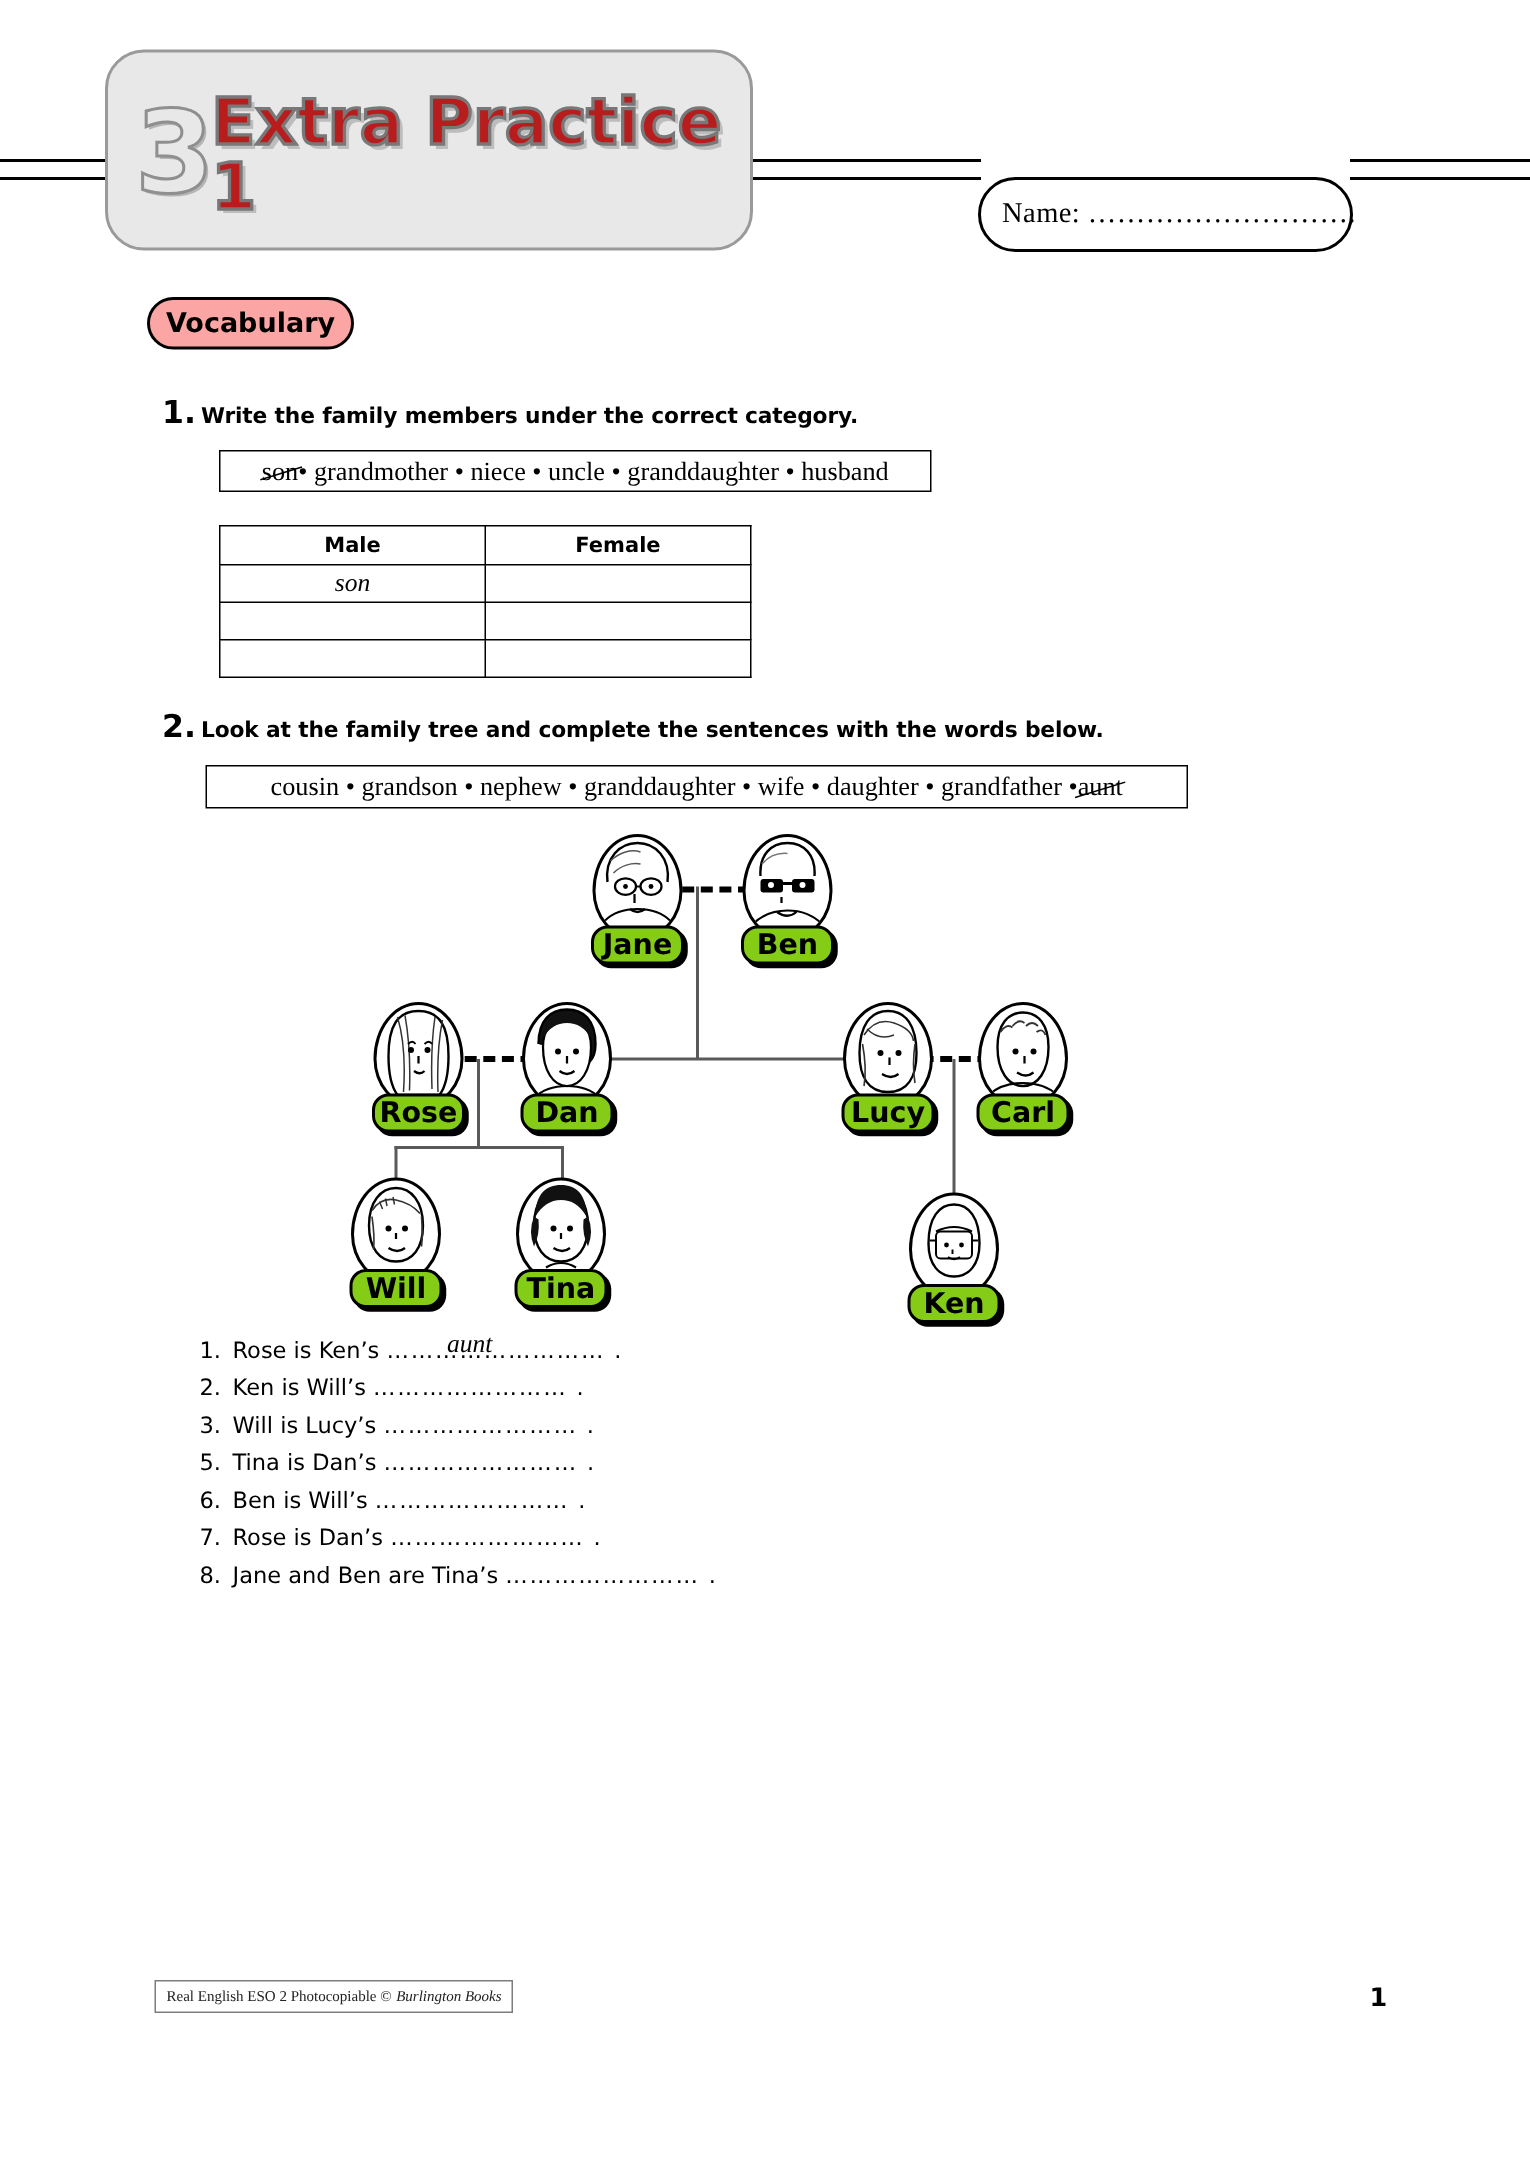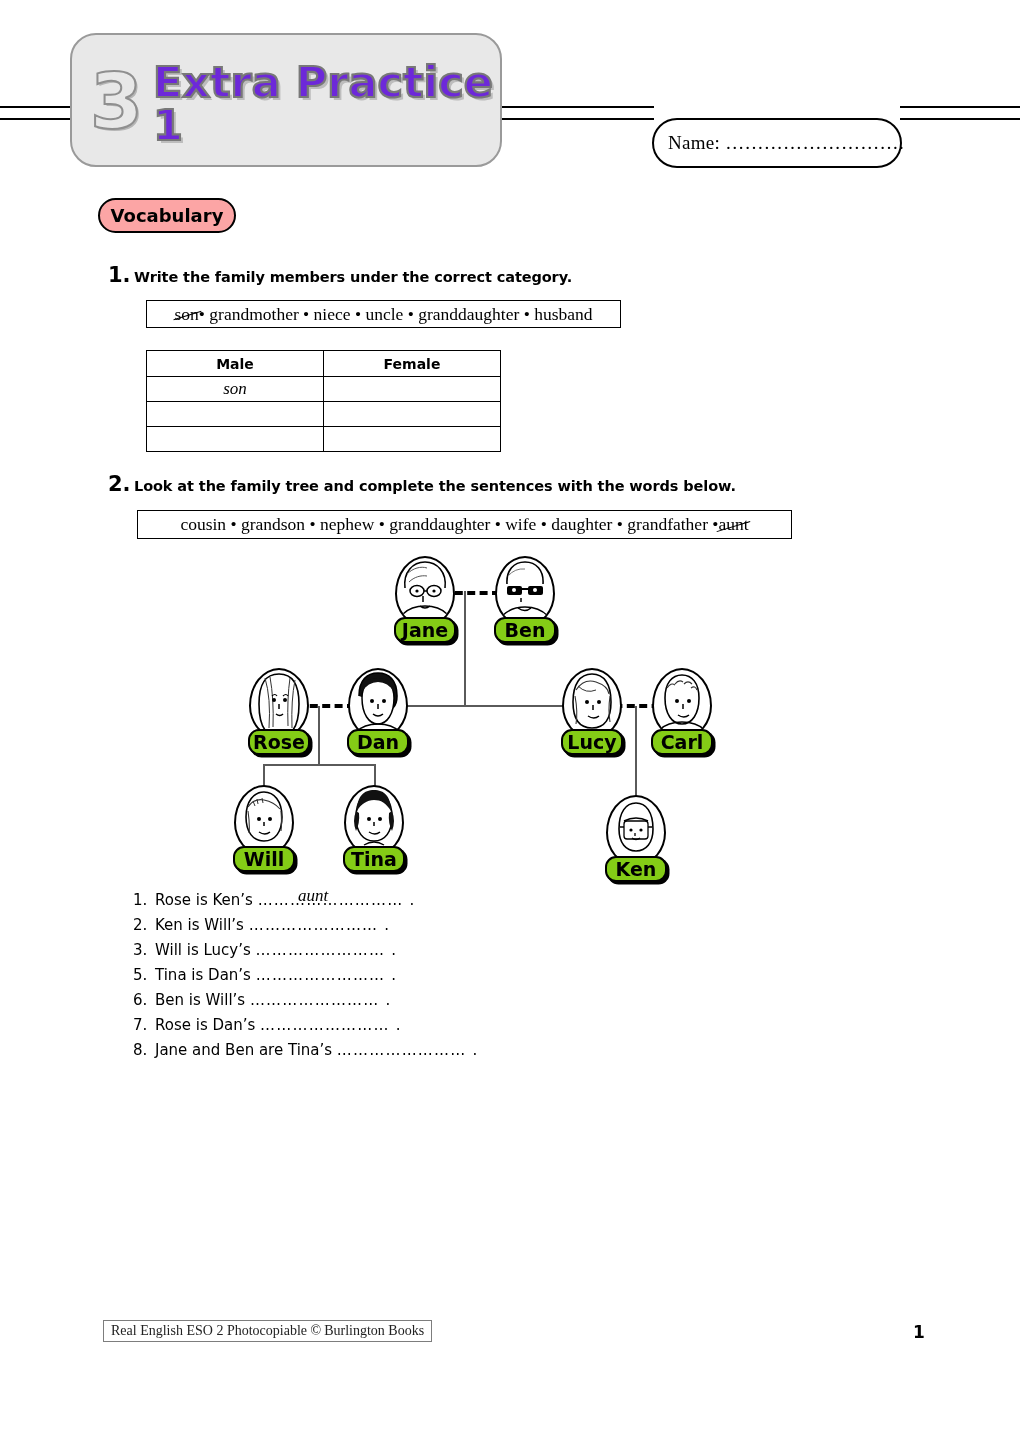--- a/index.html
+++ b/index.html
@@ -24,25 +24,25 @@
     font-size:76px;font-weight:bold;line-height:1;
     color:#e8e8e8;
     -webkit-text-stroke:2px #8f8f8f;
     text-shadow:2px 2px 0 #b5b5b5;
     letter-spacing:-2px;
     transform:translateY(2px);
   }
   #title-text{
     font-family:"DejaVu Sans",sans-serif;
     font-size:43px;font-weight:bold;line-height:1;
-    color:#6d28d9;
+    color:#b91c1c;
     -webkit-text-stroke:2.2px #787878;
     text-shadow:3px 3px 0 #bdbdbd;
     letter-spacing:0px;
-    margin-left:12px;transform:translateY(4px);
+    transform:translateY(4px);
   }
 
   #name-box{
     position:absolute;left:652px;top:86px;width:250px;height:50px;
     border:2.5px solid #000;border-radius:25px;background:#fff;box-sizing:border-box;
     display:flex;align-items:center;padding-left:14px;margin-top:32px;
   }
   #name-label{font-family:"Liberation Serif",serif;font-size:19px;letter-spacing:.3px;white-space:nowrap;}
 
   
@@ -106,23 +106,23 @@
   .answer{
     position:absolute;left:165px;top:-5px;
     font-family:"Liberation Serif",serif;font-style:italic;font-size:17px;background:transparent;
   }
 
   
   #footer-box{
     position:absolute;left:103px;top:1320px;height:22px;padding:0 7px;
     border:1.6px solid #7d7d7d;background:#fff;box-sizing:border-box;
     display:flex;align-items:center;
-    font-family:"Liberation Serif",serif;font-size:14px;color:#222;white-space:nowrap;
-  }
-  #footer-box .bb{margin-left:3px;}
+    font-family:"Liberation Serif",serif;font-size:10px;color:#222;white-space:nowrap;
+  }
+  #footer-box .bb{font-style:italic;margin-left:3px;}
   #page-num{position:absolute;left:913px;top:1322px;font-size:17px;font-weight:bold;font-family:"DejaVu Sans",sans-serif;}
 </style>
 </head>
 <body>
 
 <div id="header">
   <div class="hline" style="left:0;top:106px;width:72px;"></div>
   <div class="hline" style="left:0;top:118px;width:72px;"></div>
   <div class="hline" style="left:502px;top:106px;width:152px;"></div>
   <div class="hline" style="left:502px;top:118px;width:152px;"></div>

